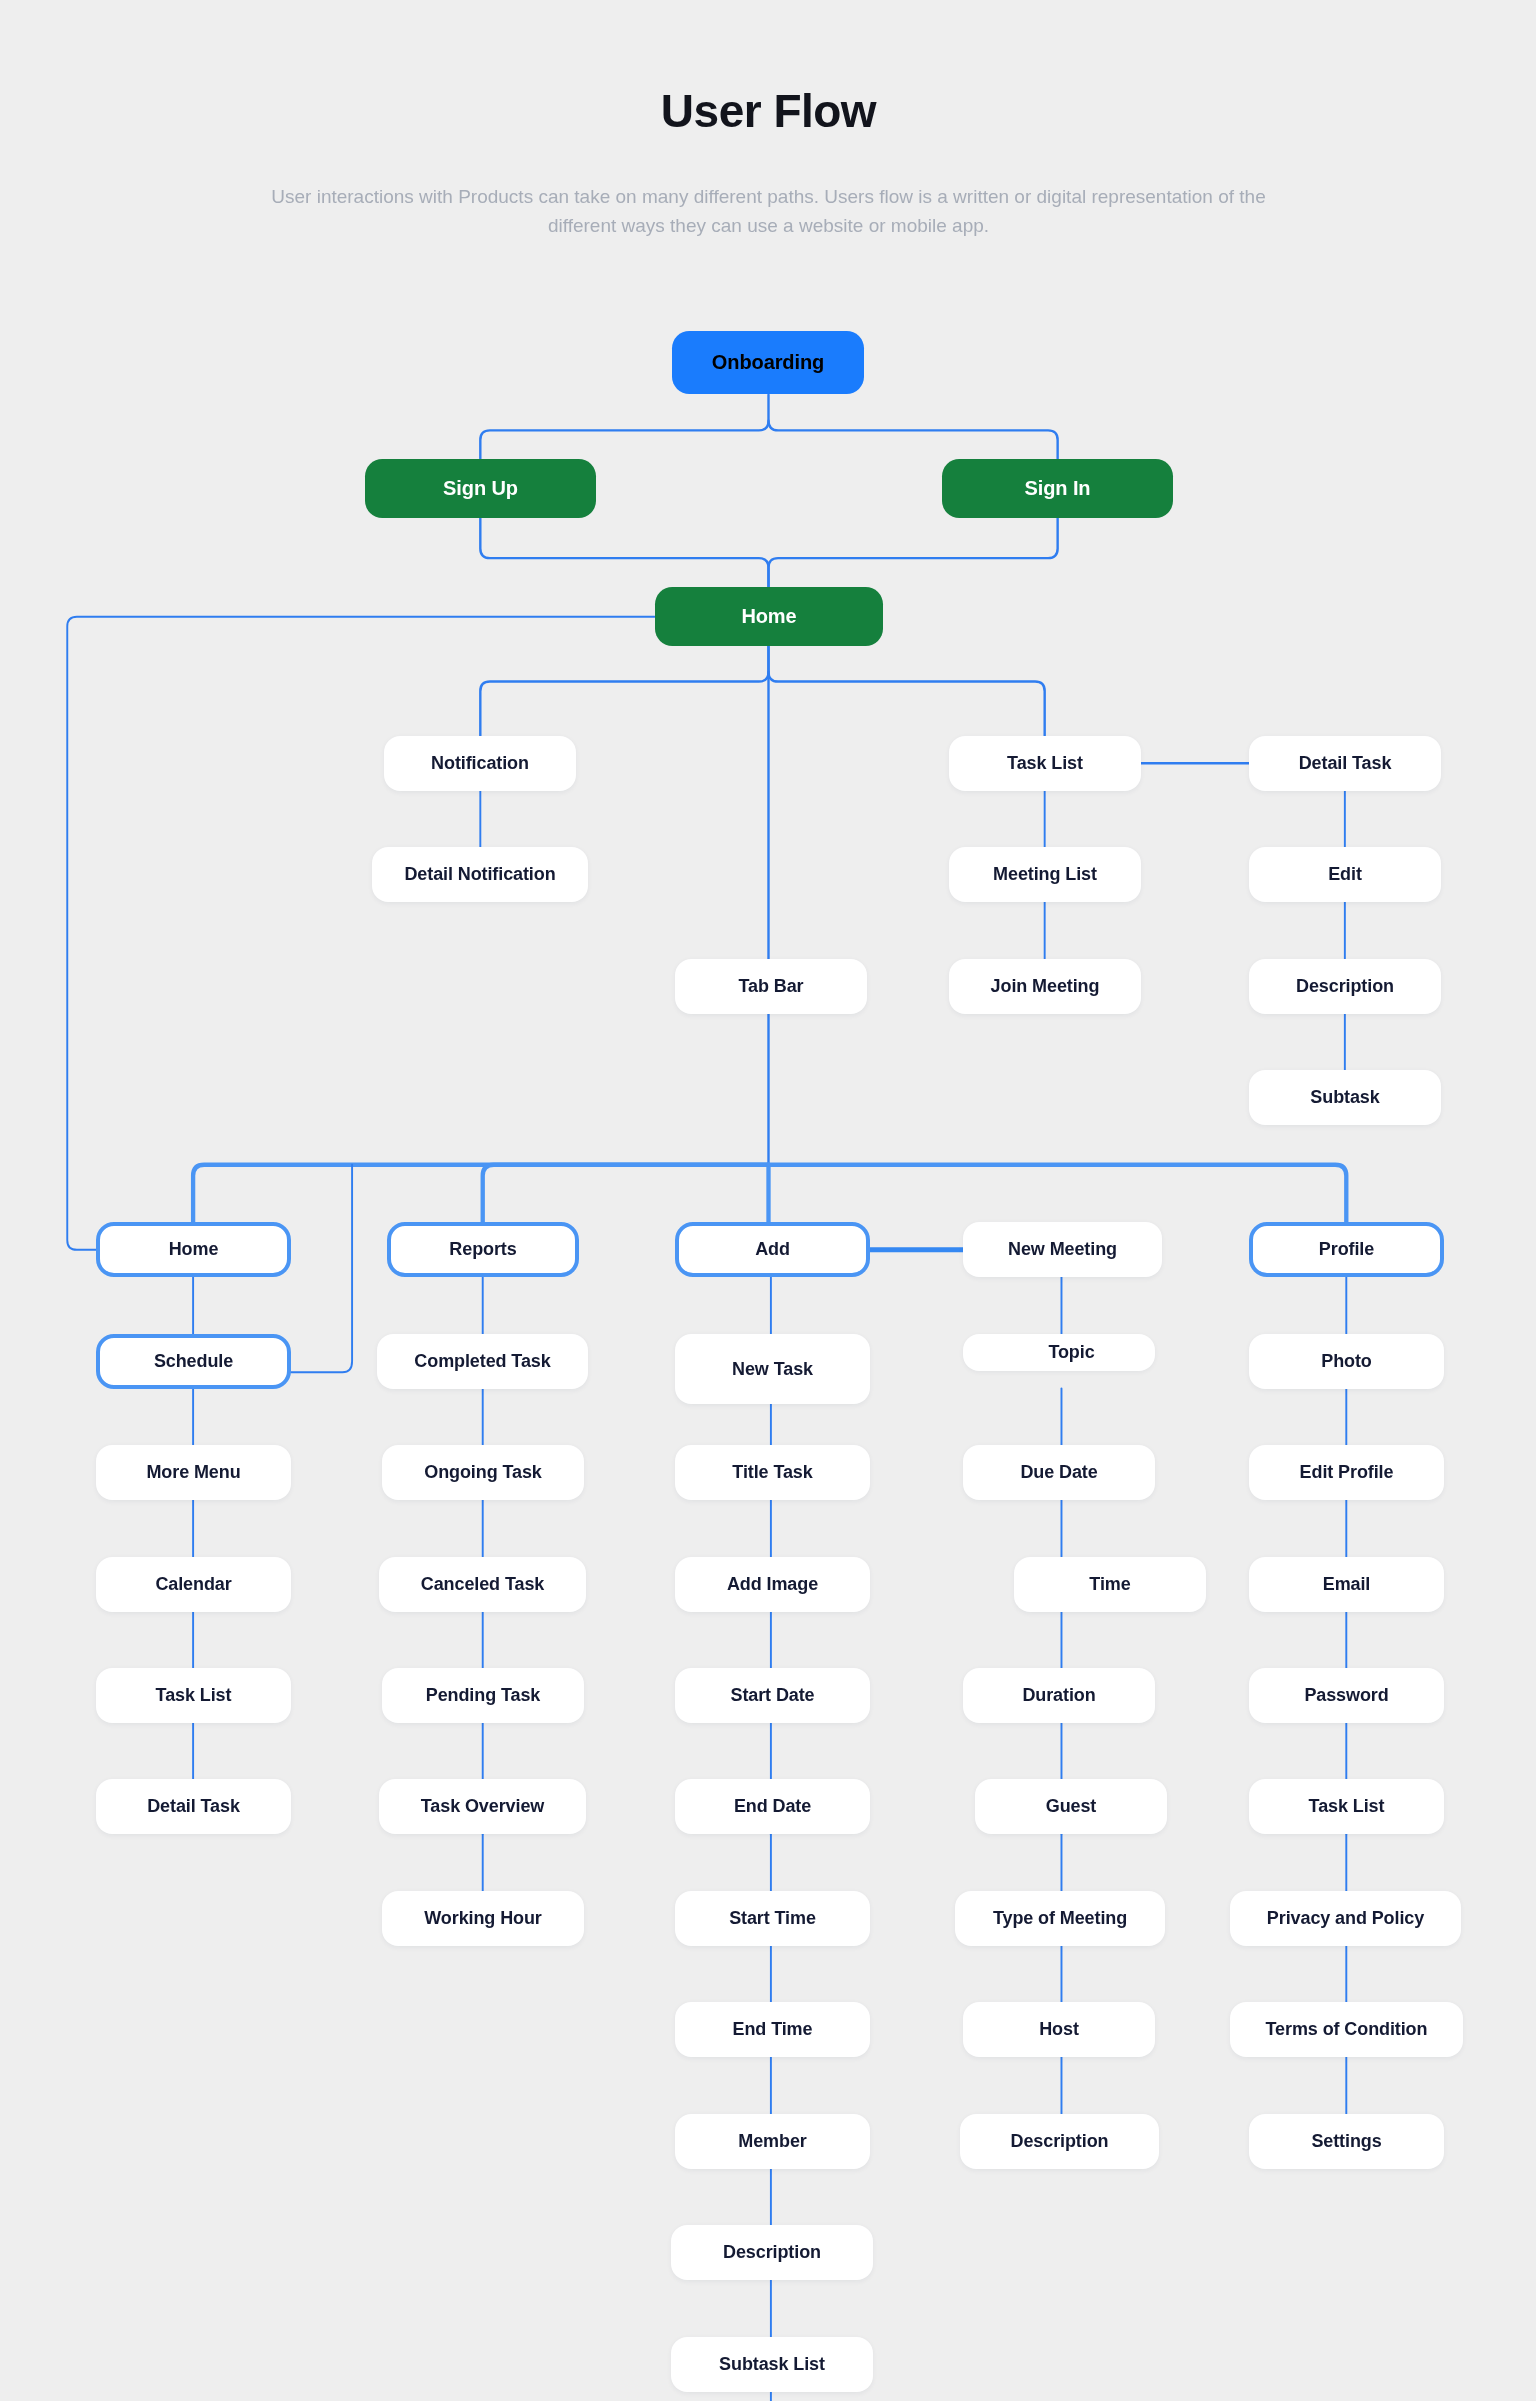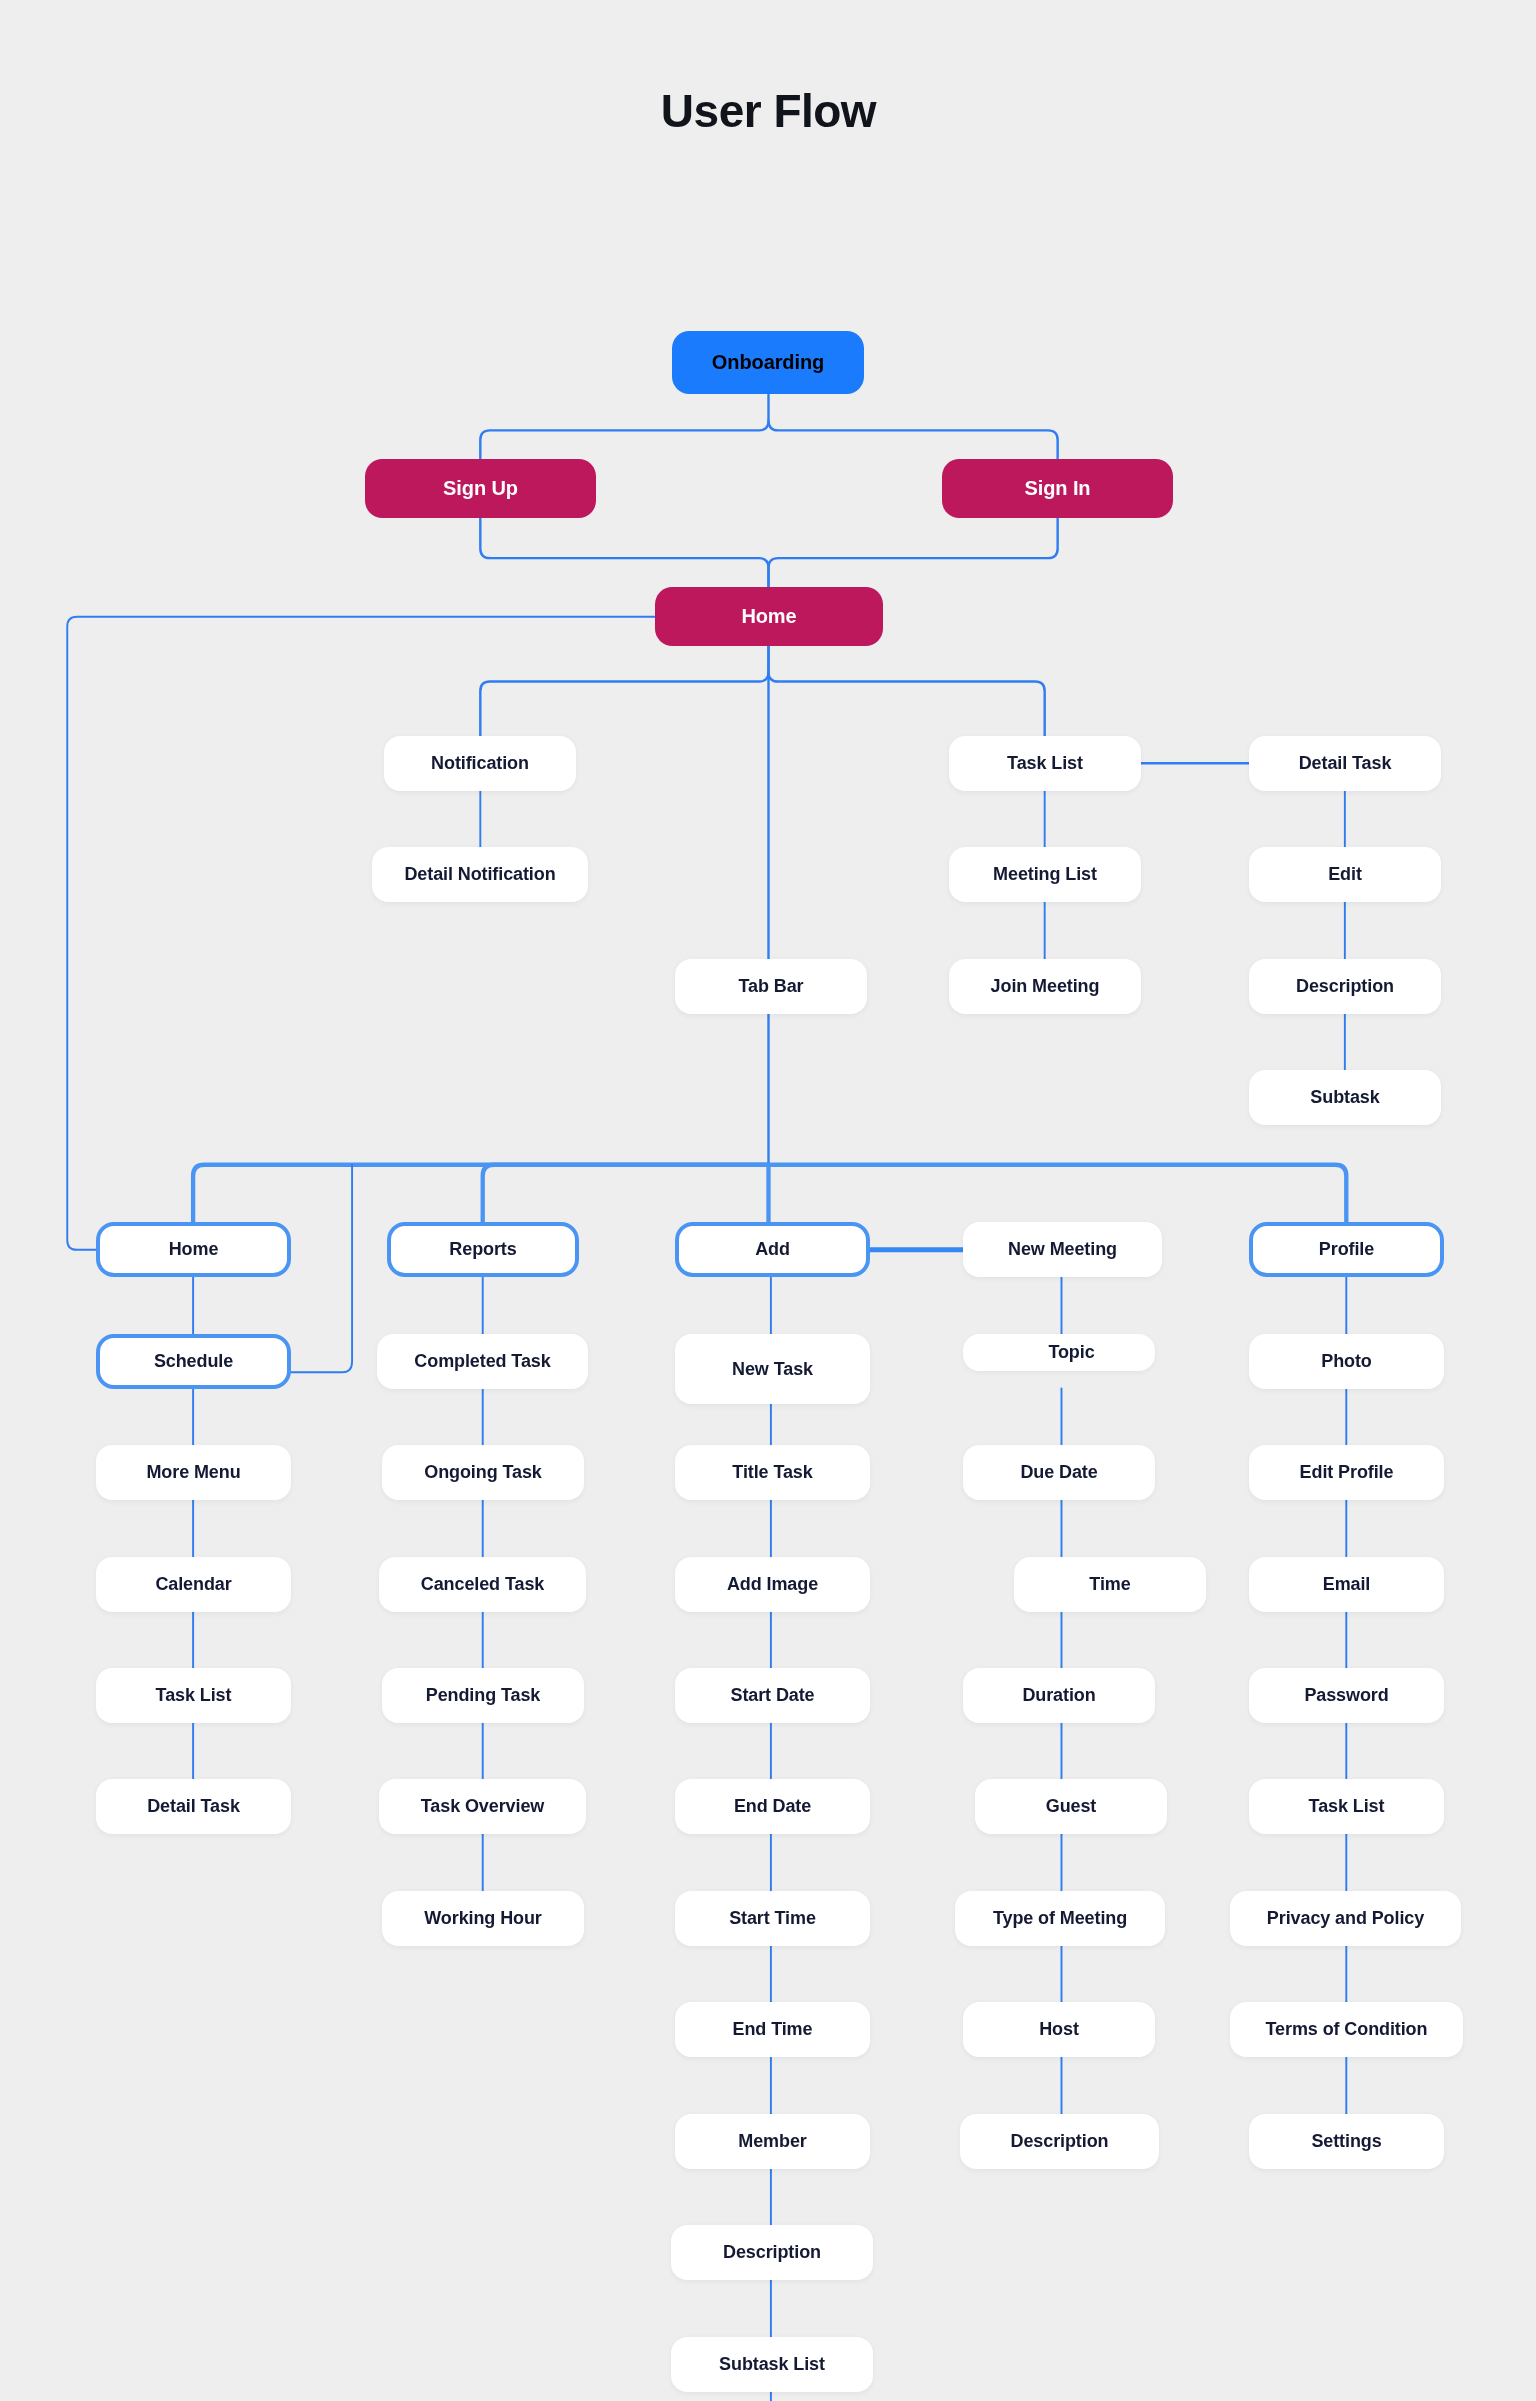--- a/index.html
+++ b/index.html
@@ -79,33 +79,34 @@
     border: 4.8px solid #4a95f4;
     border-radius: 18px;
   }
   .node.primary {
     background: #1a7cfd;
     color: #000000;
     font-size: 20px;
     border-radius: 17.3px;
   }
   .node.secondary {
-    background: #be185d;
+    background: #15803d;
     color: #ffffff;
     font-size: 20px;
     border-radius: 17.3px;
     justify-content: center;
   }
 </style>
 </head>
 <body>
 
 <div id="canvas">
 
   <div id="page-title">User Flow</div>
+  <div id="page-subtitle">User interactions with Products can take on many different paths. Users flow is a written or digital representation of the different ways they can use a website or mobile app.</div>
 
   <svg id="edges" viewBox="0 0 3200 5380" width="1537" height="2584">
 
     <path class="e-mid" d="M1600 822 V 876 Q1600 896 1580 896 H 1020 Q1000 896 1000 916 V 955"></path>
     <path class="e-mid" d="M1600 876 Q1600 896 1620 896 H 2182 Q2202 896 2202 916 V 955"></path>
 
     <path class="e-mid" d="M1000 1077 V 1142 Q1000 1162 1020 1162 H 1580 Q1600 1162 1600 1182 V 1223"></path>
     <path class="e-mid" d="M2202 1077 V 1142 Q2202 1162 2182 1162 H 1620 Q1600 1162 1600 1182 V 1223"></path>
 
     <path class="e-mid" d="M1600 1345 V 1399 Q1600 1419 1580 1419 H 1020 Q1000 1419 1000 1439 V 1532"></path>

